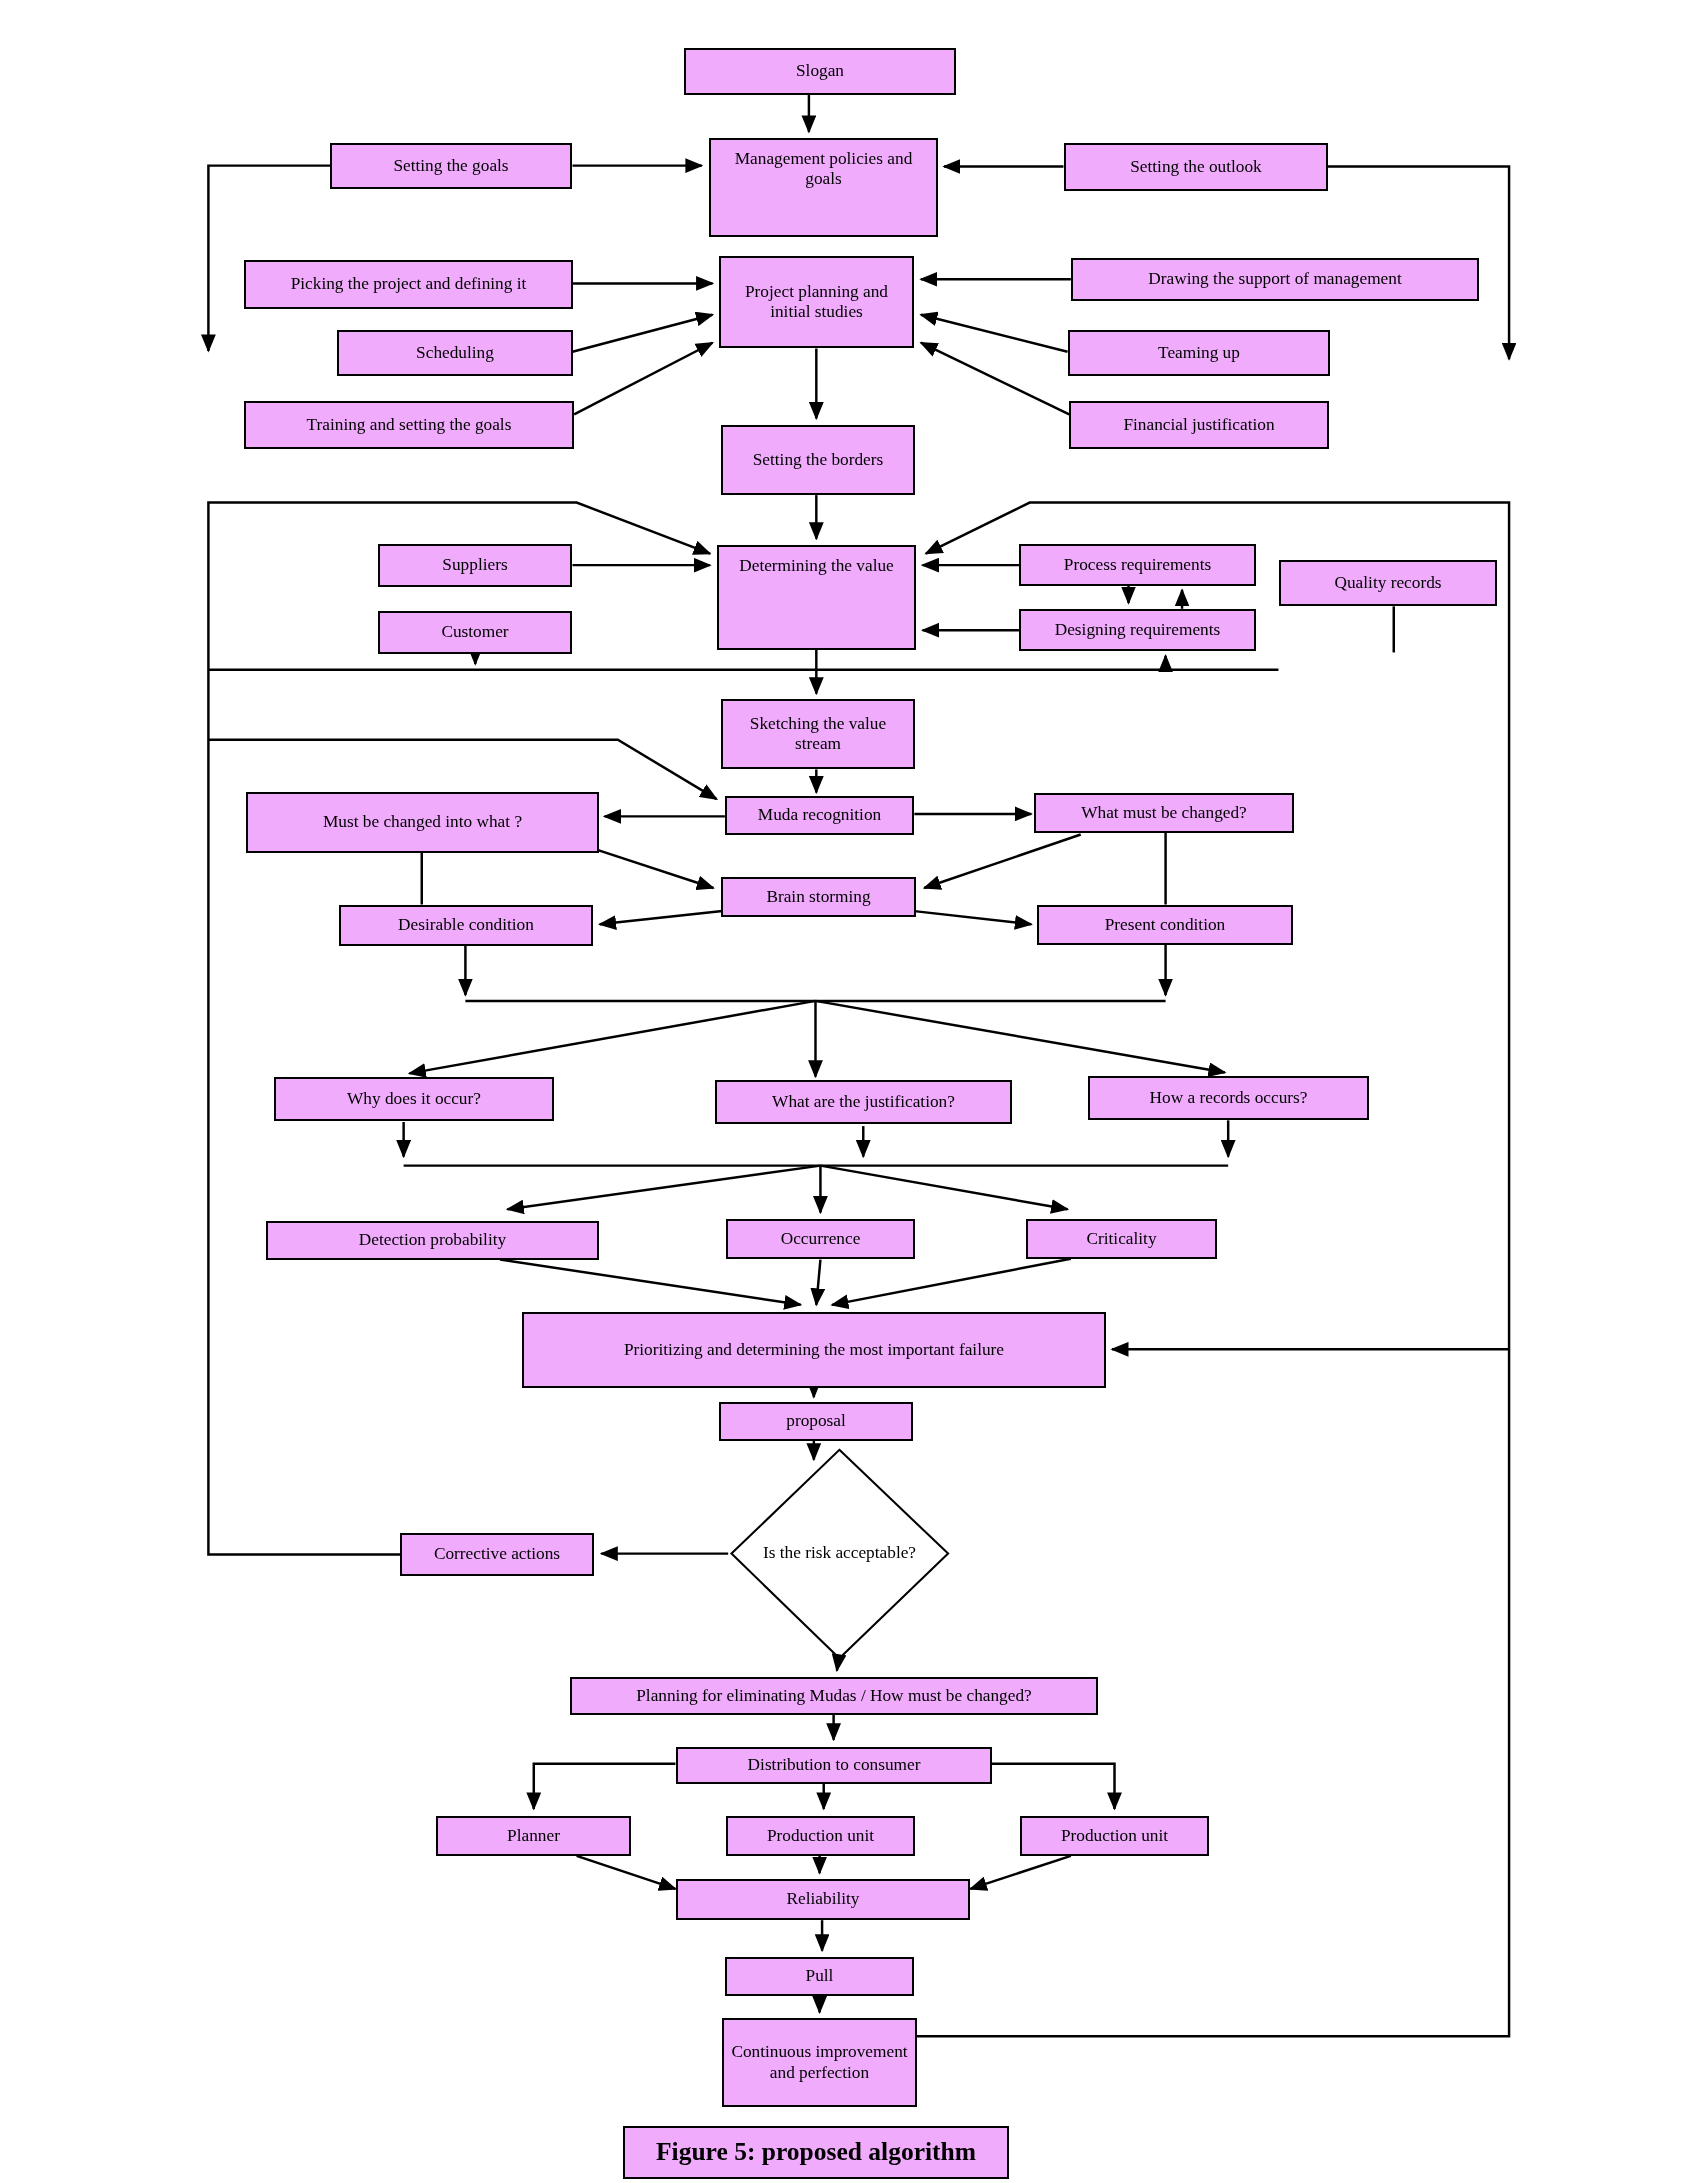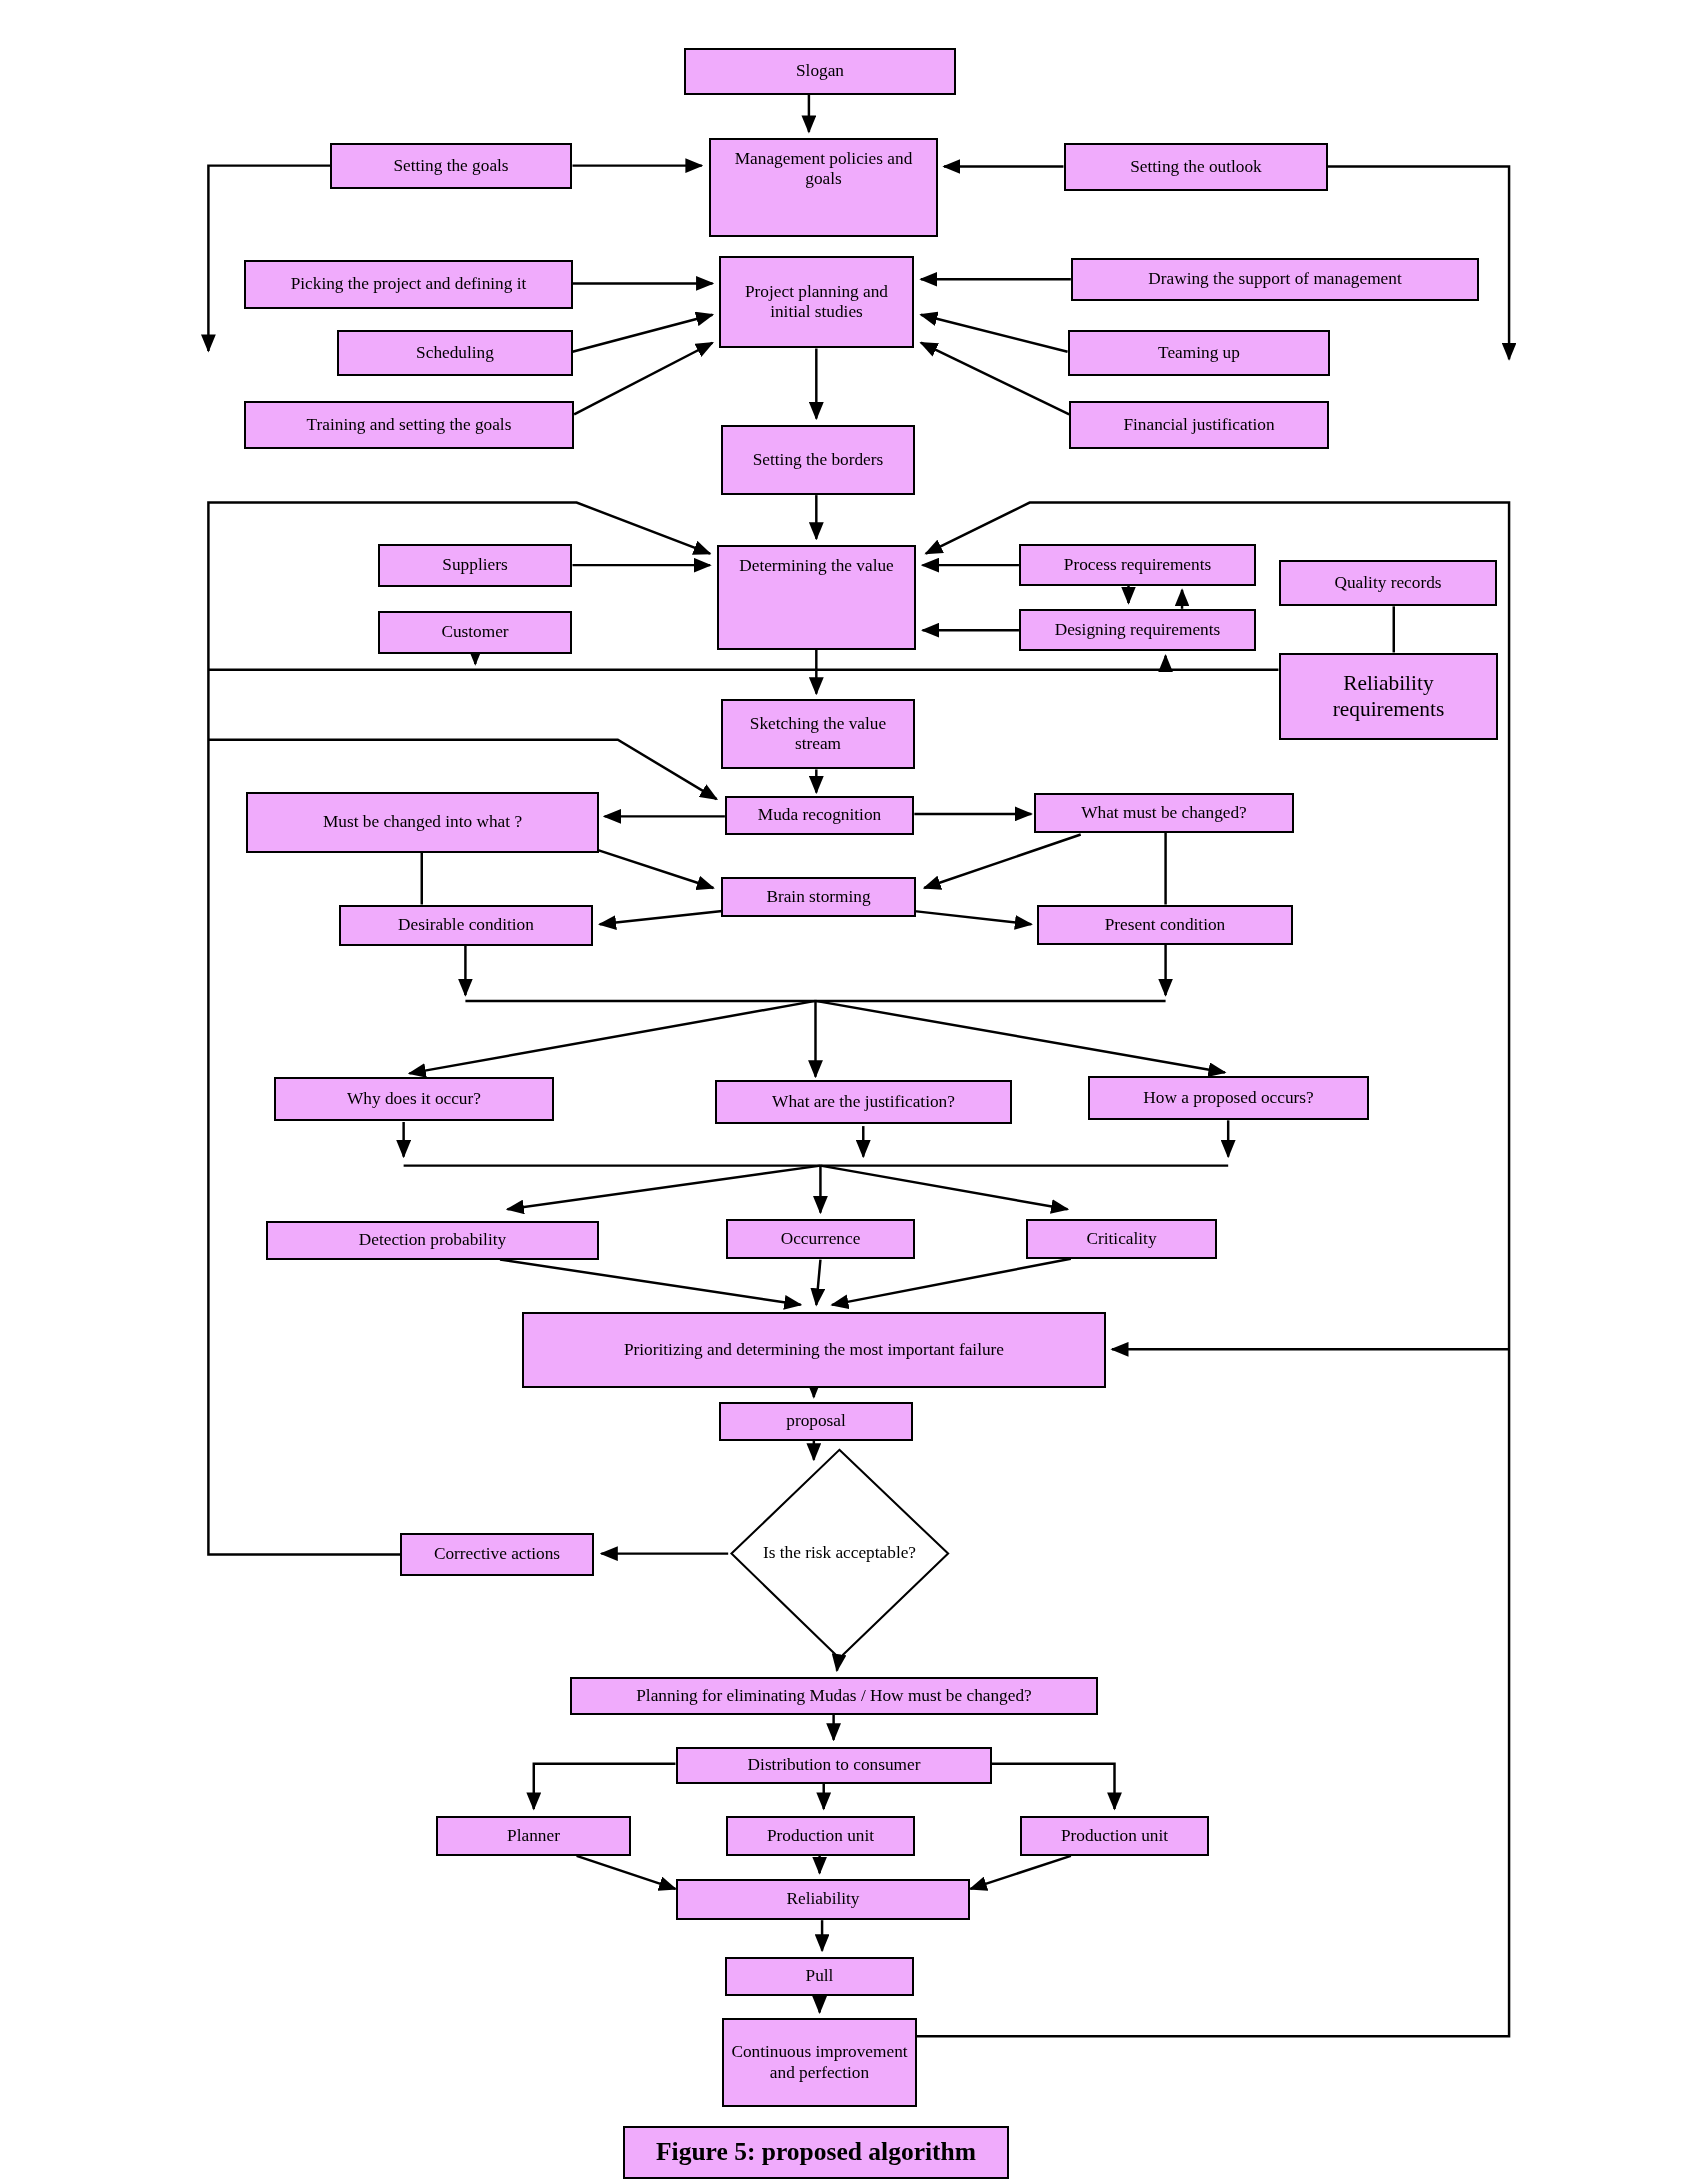--- a/index.html
+++ b/index.html
@@ -159,41 +159,40 @@
   <div class="node" style="left:378px;top:611px;width:194px;height:43px">Customer</div>
 
   <div class="node top-text" style="left:717px;top:545px;width:199px;height:105px">Determining the value</div>
 
   <div class="node" style="left:1019px;top:544px;width:237px;height:42px">Process requirements</div>
 
   <div class="node" style="left:1019px;top:609px;width:237px;height:42px">Designing requirements</div>
 
   <div class="node" style="left:1279px;top:560px;width:218px;height:46px">Quality records</div>
 
-  <div class="node relreq" style="left:1279px;top:653px;width:219px;height:87px">Reliability requirements</div>
 
   <div class="node" style="left:721px;top:699px;width:194px;height:70px">Sketching the value stream</div>
 
   <div class="node" style="left:246px;top:792px;width:353px;height:61px">Must be changed into what ?</div>
 
   <div class="node" style="left:725px;top:796px;width:189px;height:39px">Muda recognition</div>
 
   <div class="node" style="left:1034px;top:793px;width:260px;height:40px">What must be changed?</div>
 
   <div class="node" style="left:721px;top:877px;width:195px;height:40px">Brain storming</div>
 
   <div class="node" style="left:339px;top:905px;width:254px;height:41px">Desirable condition</div>
 
   <div class="node" style="left:1037px;top:905px;width:256px;height:40px">Present condition</div>
 
   <div class="node" style="left:274px;top:1077px;width:280px;height:44px">Why does it occur?</div>
 
   <div class="node" style="left:715px;top:1080px;width:297px;height:44px">What are the justification?</div>
 
-  <div class="node" style="left:1088px;top:1076px;width:281px;height:44px">How a proposed occurs?</div>
+  <div class="node" style="left:1088px;top:1076px;width:281px;height:44px">How a records occurs?</div>
 
   <div class="node" style="left:266px;top:1221px;width:333px;height:39px">Detection probability</div>
 
   <div class="node" style="left:726px;top:1219px;width:189px;height:40px">Occurrence</div>
 
   <div class="node" style="left:1026px;top:1219px;width:191px;height:40px">Criticality</div>
 
   <div class="node" style="left:522px;top:1312px;width:584px;height:76px">Prioritizing and determining the most important failure</div>
 
   <div class="node" style="left:719px;top:1402px;width:194px;height:39px">proposal</div>

